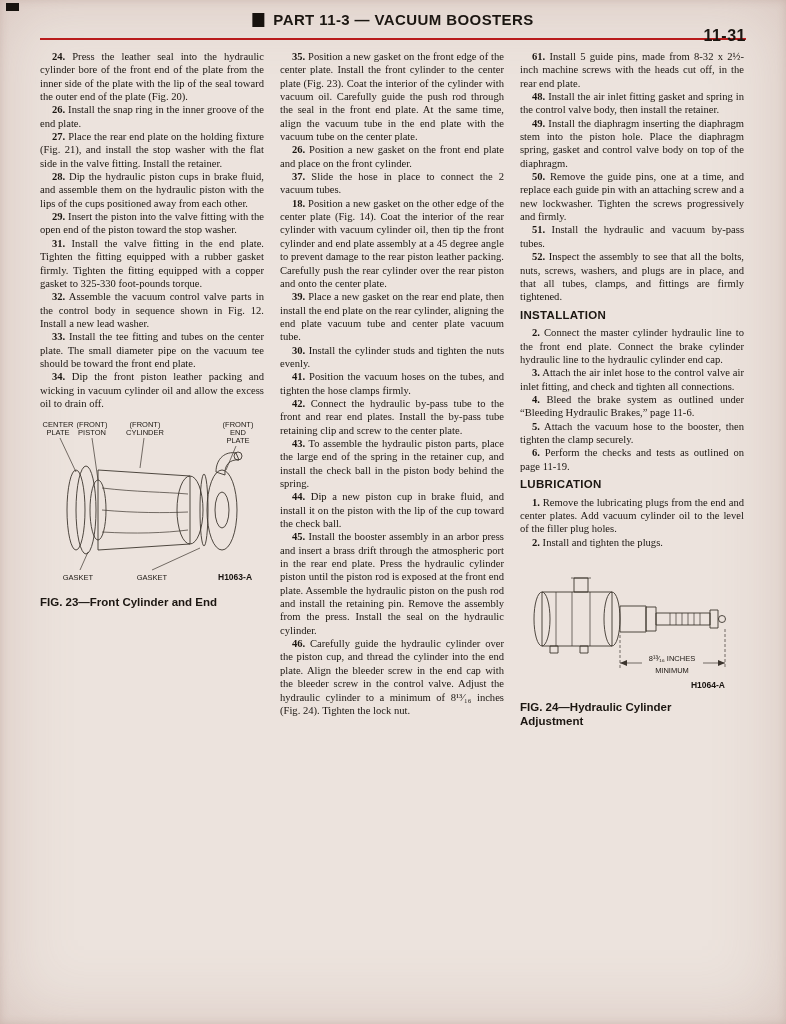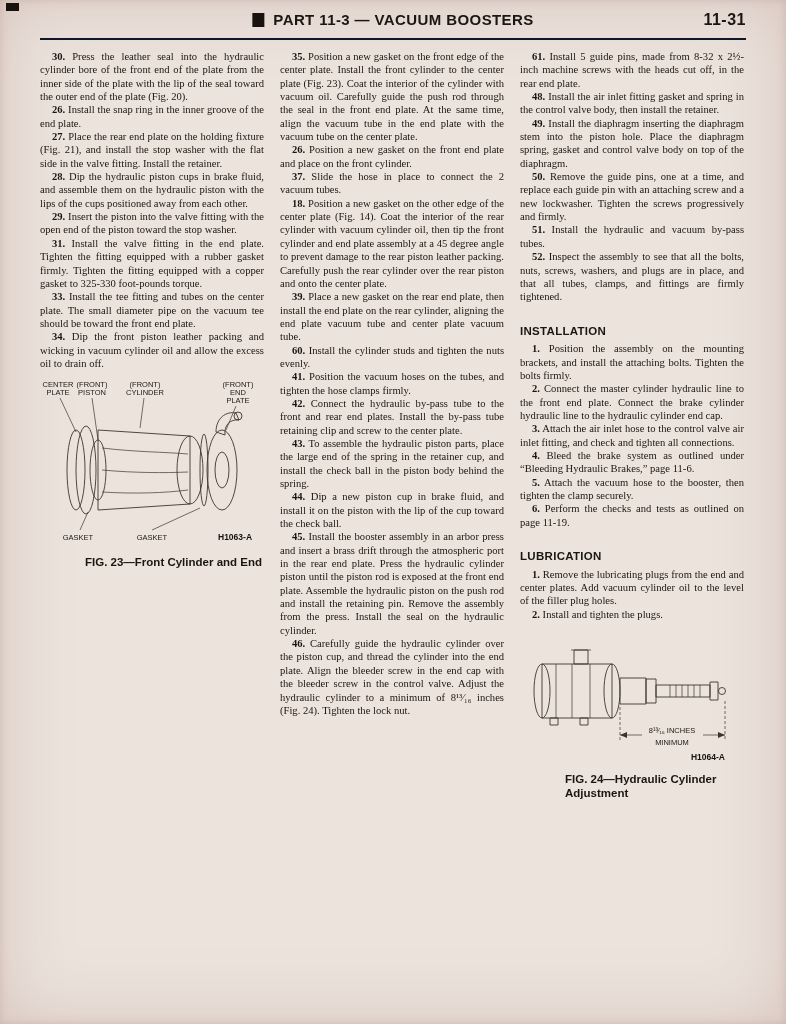--- a/index.html
+++ b/index.html
@@ -4,36 +4,36 @@
 <style>
   html,body{margin:0;padding:0;background:#b9aca7;}
   .page{
     position:relative;width:786px;height:1024px;margin:0 auto;
     background:#ece3dd;
     box-shadow:inset 0 0 70px rgba(166,126,116,0.30), inset 0 0 8px rgba(150,110,100,0.25);
     overflow:hidden;
     color:#1b1611;
   }
   .corner-mark{position:absolute;top:3px;left:6px;width:13px;height:8px;background:#17120e;}
-  .hdr{position:relative;height:26px;margin:12px 40px 0 40px;border-bottom:2px solid #0f172a;}
+  .hdr{position:relative;height:26px;margin:12px 40px 0 40px;border-bottom:2px solid #b91c1c;}
   .hdr-center{position:absolute;left:50%;top:0;transform:translateX(-50%);display:flex;align-items:center;gap:9px;}
   .hdr-tab{width:12px;height:14px;background:#17120e;}
   .hdr-title{font:bold 15px/1 "Liberation Sans",sans-serif;letter-spacing:.4px;white-space:nowrap;}
-  .hdr-page{position:absolute;right:0;top:0;font:bold 16px/1 "Liberation Sans",sans-serif;letter-spacing:.5px;}
+  .hdr-page{position:absolute;right:0;top:16px;font:bold 16px/1 "Liberation Sans",sans-serif;letter-spacing:.5px;}
   .cols{display:flex;gap:16px;padding:10px 40px 0 40px;}
   .col{width:224px;flex:0 0 224px;}
   .step{margin:0;text-indent:12px;text-align:justify;font:10.6px/1.26 "Liberation Serif",serif;}
   .step b{font-weight:bold;}
-  .sect-heading{margin:21px 0 5px 0;font:bold 11.5px/1.1 "Liberation Sans",sans-serif;letter-spacing:.3px;}
+  .sect-heading{margin:5px 0 5px 0;font:bold 11.5px/1.1 "Liberation Sans",sans-serif;letter-spacing:.3px;}
   .figure{margin-top:8px;}
   .fig-svg{display:block;width:224px;height:auto;}
   .fig-label{font:7.5px "Liberation Sans",sans-serif;fill:#1b1611;}
   .fig-code{font:bold 8.5px "Liberation Sans",sans-serif;fill:#17120e;}
   .fig-dim{font:7.5px "Liberation Sans",sans-serif;fill:#1b1611;}
-  .caption{margin-top:5px;font:bold 11.5px/1.25 "Liberation Sans",sans-serif;margin-left:45px;}
+  .caption{margin-top:5px;font:bold 11.5px/1.25 "Liberation Sans",sans-serif;}
   .drawline{stroke:#3c352e;stroke-width:0.9;fill:none;}
   .leader{stroke:#3c352e;stroke-width:0.7;fill:none;}
 </style>
 </head>
 <body>
 
 <div class="page">
   <div class="corner-mark"></div>
 
   <div class="hdr">
@@ -41,26 +41,27 @@
       <div class="hdr-tab"></div>
       <div class="hdr-title">PART 11-3 — VACUUM BOOSTERS</div>
     </div>
     <div class="hdr-page">11-31</div>
   </div>
 
   <div class="cols">
 
     <div class="col">
       <div>
-          <p class="step"><b>30.</b> Press the leather seal into the hydraulic cylinder bore of the front end of the plate from the inner side of the plate with the lip of the seal toward the outer end of the plate (Fig. 20).</p>
+          <p class="step"><b>24.</b> Press the leather seal into the hydraulic cylinder bore of the front end of the plate from the inner side of the plate with the lip of the seal toward the outer end of the plate (Fig. 20).</p>
           <p class="step"><b>26.</b> Install the snap ring in the inner groove of the end plate.</p>
           <p class="step"><b>27.</b> Place the rear end plate on the holding fixture (Fig. 21), and install the stop washer with the flat side in the valve fitting. Install the retainer.</p>
           <p class="step"><b>28.</b> Dip the hydraulic piston cups in brake fluid, and assemble them on the hydraulic piston with the lips of the cups positioned away from each other.</p>
           <p class="step"><b>29.</b> Insert the piston into the valve fitting with the open end of the piston toward the stop washer.</p>
           <p class="step"><b>31.</b> Install the valve fitting in the end plate. Tighten the fitting equipped with a rubber gasket firmly. Tighten the fitting equipped with a copper gasket to 325-330 foot-pounds torque.</p>
+          <p class="step"><b>32.</b> Assemble the vacuum control valve parts in the control body in sequence shown in Fig. 12. Install a new lead washer.</p>
           <p class="step"><b>33.</b> Install the tee fitting and tubes on the center plate. The small diameter pipe on the vacuum tee should be toward the front end plate.</p>
           <p class="step"><b>34.</b> Dip the front piston leather packing and wicking in vacuum cylinder oil and allow the excess oil to drain off.</p>
         </div>
 
       <div class="figure">
         <svg class="fig-svg" viewBox="0 0 224 172">
 
           <path class="leader" d="M20 20 L36 54"></path>
           <path class="leader" d="M52 20 L58 62"></path>
           <path class="leader" d="M104 20 L100 50"></path>
@@ -106,40 +107,39 @@
       </div>
     </div>
 
     <div class="col">
       <div>
           <p class="step"><b>35.</b> Position a new gasket on the front edge of the center plate. Install the front cylinder to the center plate (Fig. 23). Coat the interior of the cylinder with vacuum oil. Carefully guide the push rod through the seal in the front end plate. At the same time, align the vacuum tube in the end plate with the vacuum tube on the center plate.</p>
           <p class="step"><b>26.</b> Position a new gasket on the front end plate and place on the front cylinder.</p>
           <p class="step"><b>37.</b> Slide the hose in place to connect the 2 vacuum tubes.</p>
           <p class="step"><b>18.</b> Position a new gasket on the other edge of the center plate (Fig. 14). Coat the interior of the rear cylinder with vacuum cylinder oil, then tip the front cylinder and end plate assembly at a 45 degree angle to prevent damage to the rear piston leather packing. Carefully push the rear cylinder over the rear piston and onto the center plate.</p>
           <p class="step"><b>39.</b> Place a new gasket on the rear end plate, then install the end plate on the rear cylinder, aligning the end plate vacuum tube and center plate vacuum tube.</p>
-          <p class="step"><b>60.</b> Install the cylinder studs and tighten the nuts evenly.</p>
+          <p class="step"><b>30.</b> Install the cylinder studs and tighten the nuts evenly.</p>
           <p class="step"><b>41.</b> Position the vacuum hoses on the tubes, and tighten the hose clamps firmly.</p>
           <p class="step"><b>42.</b> Connect the hydraulic by-pass tube to the front and rear end plates. Install the by-pass tube retaining clip and screw to the center plate.</p>
           <p class="step"><b>43.</b> To assemble the hydraulic piston parts, place the large end of the spring in the retainer cup, and install the check ball in the piston body behind the spring.</p>
           <p class="step"><b>44.</b> Dip a new piston cup in brake fluid, and install it on the piston with the lip of the cup toward the check ball.</p>
           <p class="step"><b>45.</b> Install the booster assembly in an arbor press and insert a brass drift through the atmospheric port in the rear end plate. Press the hydraulic cylinder piston until the piston rod is exposed at the front end plate. Assemble the hydraulic piston on the push rod and install the retaining pin. Remove the assembly from the press. Install the seal on the hydraulic cylinder.</p>
           <p class="step"><b>46.</b> Carefully guide the hydraulic cylinder over the piston cup, and thread the cylinder into the end plate. Align the bleeder screw in the end cap with the bleeder screw in the control valve. Adjust the hydraulic cylinder to a minimum of 8¹³⁄₁₆ inches (Fig. 24). Tighten the lock nut.</p>
         </div>
     </div>
 
     <div class="col">
       <div>
           <p class="step"><b>61.</b> Install 5 guide pins, made from 8-32 x 2½-inch machine screws with the heads cut off, in the rear end plate.</p>
           <p class="step"><b>48.</b> Install the air inlet fitting gasket and spring in the control valve body, then install the retainer.</p>
           <p class="step"><b>49.</b> Install the diaphragm inserting the diaphragm stem into the piston hole. Place the diaphragm spring, gasket and control valve body on top of the diaphragm.</p>
           <p class="step"><b>50.</b> Remove the guide pins, one at a time, and replace each guide pin with an attaching screw and a new lockwasher. Tighten the screws progressively and firmly.</p>
           <p class="step"><b>51.</b> Install the hydraulic and vacuum by-pass tubes.</p>
           <p class="step"><b>52.</b> Inspect the assembly to see that all the bolts, nuts, screws, washers, and plugs are in place, and that all tubes, clamps, and fittings are firmly tightened.</p>
           <div class="sect-heading">INSTALLATION</div>
-          <p class="step"><b>1.</b> Position the assembly on the mounting brackets, and install the attaching bolts. Tighten the bolts firmly.</p>
           <p class="step"><b>2.</b> Connect the master cylinder hydraulic line to the front end plate. Connect the brake cylinder hydraulic line to the hydraulic cylinder end cap.</p>
           <p class="step"><b>3.</b> Attach the air inlet hose to the control valve air inlet fitting, and check and tighten all connections.</p>
           <p class="step"><b>4.</b> Bleed the brake system as outlined under “Bleeding Hydraulic Brakes,” page 11-6.</p>
           <p class="step"><b>5.</b> Attach the vacuum hose to the booster, then tighten the clamp securely.</p>
           <p class="step"><b>6.</b> Perform the checks and tests as outlined on page 11-19.</p>
           <div class="sect-heading">LUBRICATION</div>
           <p class="step"><b>1.</b> Remove the lubricating plugs from the end and center plates. Add vacuum cylinder oil to the level of the filler plug holes.</p>
           <p class="step"><b>2.</b> Install and tighten the plugs.</p>
         </div>
 

